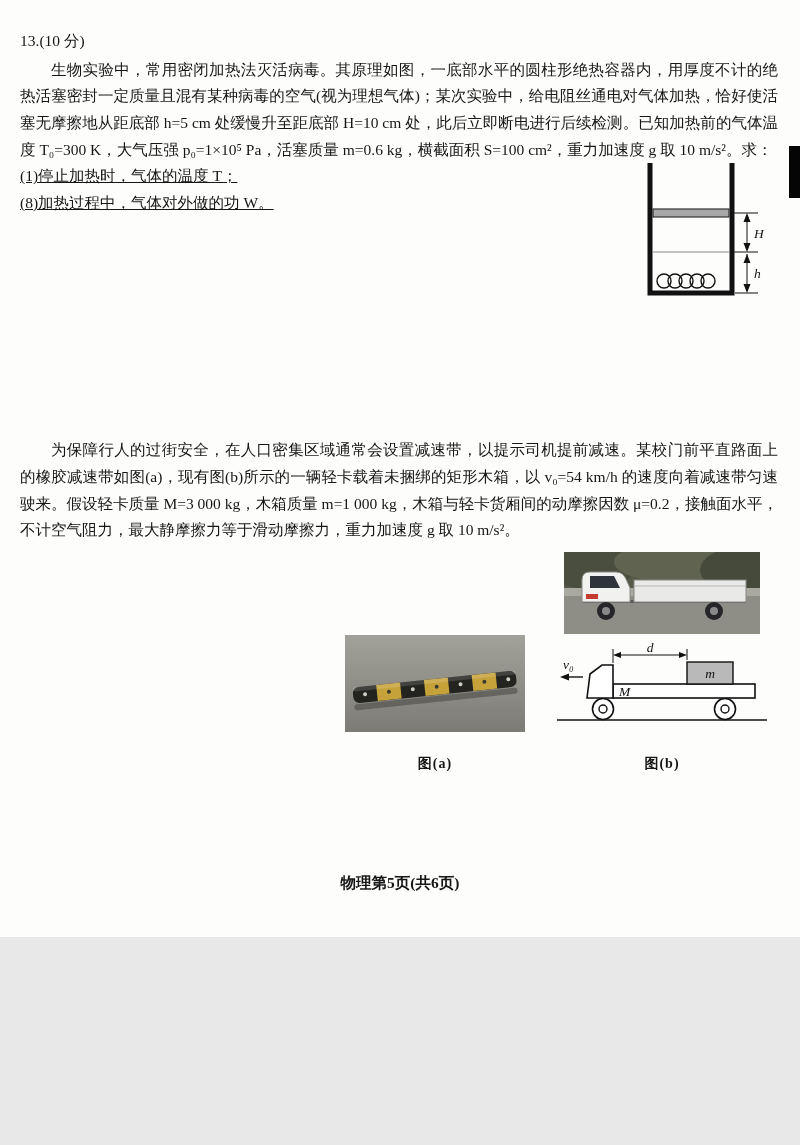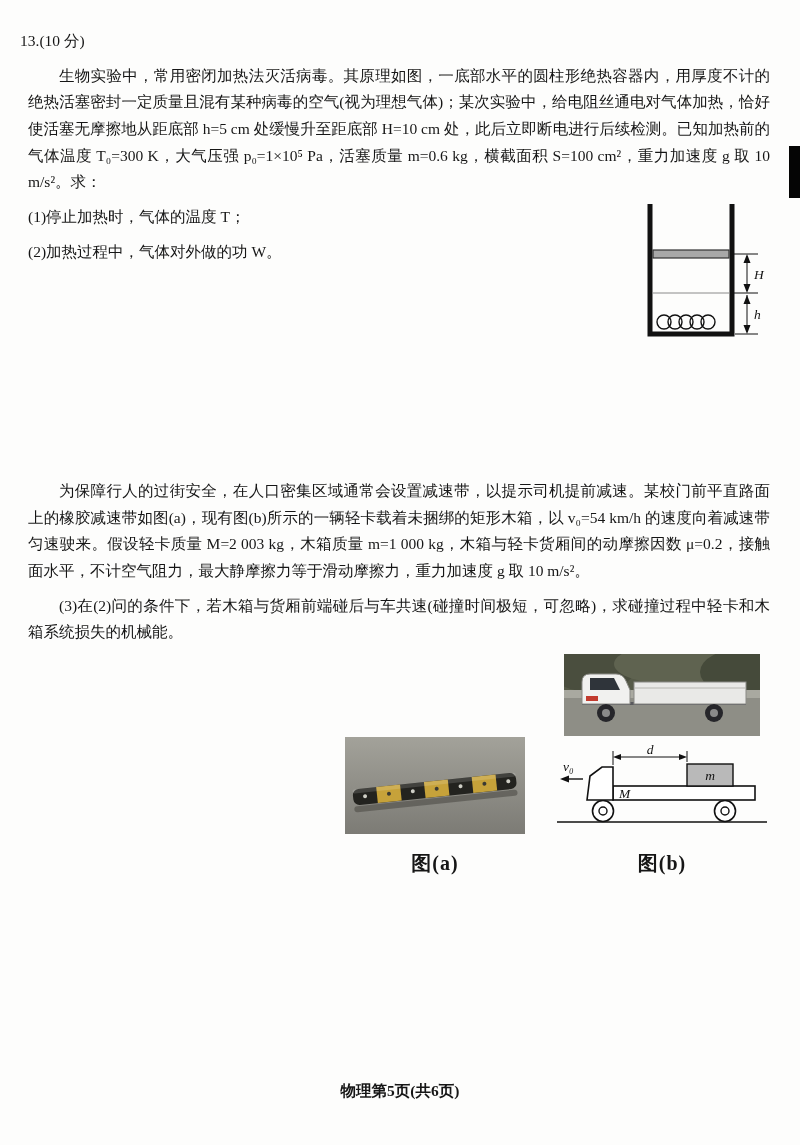--- a/index.html
+++ b/index.html
@@ -1,59 +1,59 @@
 <!DOCTYPE html>
 <html><head>
 <meta charset="utf-8">
 <style>
   html,body{margin:0;padding:0;background:#e8e8e8;}
   .page{
     position:relative;
-    width:800px;height:1145px;
+    width:800px;height:937px;
     margin:0 auto;
     background:#fdfdfc;
     font-family:"Liberation Serif","DejaVu Serif",serif;
     color:#161616;
     font-size:15.5px;
     line-height:1.72;
     box-sizing:border-box;
     padding:28px 22px 0 20px;
     overflow:hidden;
   }
   .edge-mark{position:absolute;right:0;top:146px;width:11px;height:52px;background:#050505;}
   .prob-heading{margin:0 0 2px 0;}
-  .para{margin:8px;text-align:justify;}
+  .para{margin:0;text-align:justify;}
   .indent{text-indent:2em;}
   .q-with-fig{position:relative;min-height:152px;}
-  .qs{max-width:430px;}
+  .qs{max-width:430px;text-decoration:underline;}
   .cylinder-fig{position:absolute;right:12px;top:-4px;}
   .problem-14{margin-top:122px;}
   .figures{display:flex;align-items:flex-end;gap:32px;margin:8px 0 0 325px;}
   .figure{display:flex;flex-direction:column;align-items:center;margin:0;}
   .figure svg{display:block;}
   .fig-b-photo{margin-bottom:6px;}
-  .fig-caption{font-weight:bold;font-size:20px;margin-top:12px;letter-spacing:1px;}
+  .fig-caption{font-weight:bold;font-size:14px;margin-top:20px;letter-spacing:1px;}
   .footer{position:absolute;left:0;right:0;bottom:40px;text-align:center;font-weight:bold;font-size:15.5px;}
   .svg-label{font:italic 13.5px "Liberation Serif","DejaVu Serif",serif;fill:#111;}
   .svg-label--mid{text-anchor:middle;}
 </style>
 </head>
 <body>
 
 <div class="page">
 
   <div class="edge-mark"></div>
 
   <section class="problem problem-13">
     <p class="prob-heading">13.(10 分)</p>
     <p class="para indent">生物实验中，常用密闭加热法灭活病毒。其原理如图，一底部水平的圆柱形绝热容器内，用厚度不计的绝热活塞密封一定质量且混有某种病毒的空气(视为理想气体)；某次实验中，给电阻丝通电对气体加热，恰好使活塞无摩擦地从距底部 h=5 cm 处缓慢升至距底部 H=10 cm 处，此后立即断电进行后续检测。已知加热前的气体温度 T₀=300 K，大气压强 p₀=1×10⁵ Pa，活塞质量 m=0.6 kg，横截面积 S=100 cm²，重力加速度 g 取 10 m/s²。求：</p>
     <div class="q-with-fig">
       <div class="qs">
         <p class="para">(1)停止加热时，气体的温度 T；</p>
-        <p class="para">(2)加热过程中，气体对外做的功 W。</p>
+        <p class="para">(8)加热过程中，气体对外做的功 W。</p>
       </div>
       <div class="cylinder-fig">
         <svg width="132" height="148" viewBox="0 0 132 148">
 
           <path d="M16 4 V134 H98 V4" fill="none" stroke="#111" stroke-width="5"></path>
 
           <rect x="19" y="50" width="76" height="8" fill="#a8a8a8" stroke="#333" stroke-width="1.2"></rect>
 
           <line x1="19" y1="93" x2="95" y2="93" stroke="#8a8a8a" stroke-width="1"></line>
 
@@ -79,22 +79,21 @@
             <polygon points="113,134 109.5,125 116.5,125"></polygon>
           </g>
           <text class="svg-label" x="120" y="79">H</text>
           <text class="svg-label" x="120" y="119">h</text>
         </svg>
       </div>
     </div>
   </section>
 
   <section class="problem problem-14">
-    <p class="para indent">为保障行人的过街安全，在人口密集区域通常会设置减速带，以提示司机提前减速。某校门前平直路面上的橡胶减速带如图(a)，现有图(b)所示的一辆轻卡载着未捆绑的矩形木箱，以 v₀=54 km/h 的速度向着减速带匀速驶来。假设轻卡质量 M=2 003 kg，木箱质量 m=1 000 kg，木箱与轻卡货厢间的动摩擦因数 μ=0.2，接触面水平，不计空气阻力，最大静摩擦力等于滑动摩擦力，重力加速度 g 取 10 m/s²。</p>
-    <p class="para indent">(3)在(2)问的条件下，若木箱与货厢前端碰后与车共速(碰撞时间极短，可忽略)，求碰撞过程中轻卡和木箱系统损失的机械能。</p>
+    <p class="para indent">为保障行人的过街安全，在人口密集区域通常会设置减速带，以提示司机提前减速。某校门前平直路面上的橡胶减速带如图(a)，现有图(b)所示的一辆轻卡载着未捆绑的矩形木箱，以 v₀=54 km/h 的速度向着减速带匀速驶来。假设轻卡质量 M=3 000 kg，木箱质量 m=1 000 kg，木箱与轻卡货厢间的动摩擦因数 μ=0.2，接触面水平，不计空气阻力，最大静摩擦力等于滑动摩擦力，重力加速度 g 取 10 m/s²。</p>
 
     <div class="figures">
 
       <figure class="figure">
         <svg width="180" height="97" viewBox="0 0 180 97">
           <defs>
             <linearGradient id="gA" x1="0" y1="0" x2="0" y2="1">
               <stop offset="0" stop-color="#a3a29a"></stop>
               <stop offset="1" stop-color="#7c7b75"></stop>
             </linearGradient>

